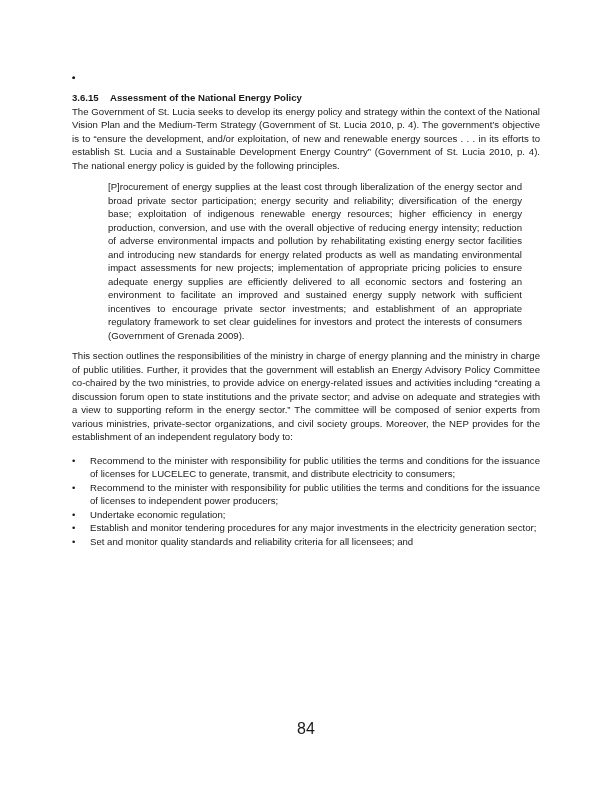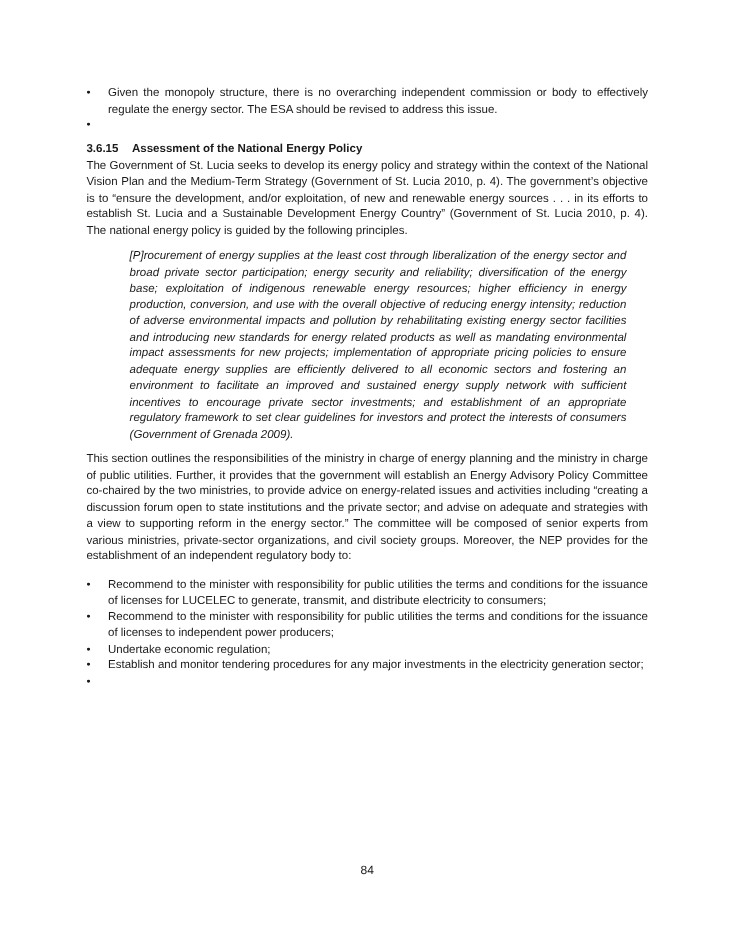--- a/index.html
+++ b/index.html
@@ -5,43 +5,43 @@
   html, body { margin: 0; padding: 0; background: #ffffff; }
   body { width: 612px; height: 792px; position: relative; overflow: hidden;
          font-family: "Liberation Sans", sans-serif; color: #1a1a1a; }
   .page { position: absolute; left: 72px; top: 71px; width: 468px; font-size: 9.6px; line-height: 13.5px; }
   p { margin: 0; text-align: justify; }
   .bullets { list-style: none; margin: 0; padding: 0; }
   .bullets li { position: relative; padding-left: 18px; text-align: justify; }
   .bullets li .dot { position: absolute; left: 0; top: 0; }
   .h3 { font-weight: bold; margin-top: 20px; }
   .h3 .num { display: inline-block; width: 38px; }
-  .quote { margin: 8px 18px 7px 36px; font-style: italic; text-align: justify; }
+  .quote { margin: 8px 18px 7px 36px; text-align: justify; }
   .h4 { font-style: italic; margin-top: 11px; }
   .h4 .num { display: inline-block; width: 46px; }
   .gap { height: 10px; }
-  .footer { position: absolute; top: 720px; left: 0; width: 612px; text-align: center; font-size: 10px; }
+  .footer { position: absolute; top: 720px; left: 0; width: 612px; text-align: center; font-size: 16px; }
 </style>
 </head>
 <body>
 
 <div class="page">
   <ul class="bullets">
-    <li><span class="dot">•</span><span>Given the monopoly structure, there is no overarching independent commission or body to effectively regulate the energy sector. The ESA should be revised to address this issue.</span></li>
+    <li><span class="dot">•</span></li>
     <li><span class="dot">•</span></li>
   </ul>
 
   <div class="h3"><span class="num">3.6.15</span><span>Assessment of the National Energy Policy</span></div>
   <p>The Government of St. Lucia seeks to develop its energy policy and strategy within the context of the National Vision Plan and the Medium-Term Strategy (Government of St. Lucia 2010, p. 4). The government’s objective is to “ensure the development, and/or exploitation, of new and renewable energy sources . . . in its efforts to establish St. Lucia and a Sustainable Development Energy Country” (Government of St. Lucia 2010, p. 4). The national energy policy is guided by the following principles.</p>
   <p class="quote">[P]rocurement of energy supplies at the least cost through liberalization of the energy sector and broad private sector participation; energy security and reliability; diversification of the energy base; exploitation of indigenous renewable energy resources; higher efficiency in energy production, conversion, and use with the overall objective of reducing energy intensity; reduction of adverse environmental impacts and pollution by rehabilitating existing energy sector facilities and introducing new standards for energy related products as well as mandating environmental impact assessments for new projects; implementation of appropriate pricing policies to ensure adequate energy supplies are efficiently delivered to all economic sectors and fostering an environment to facilitate an improved and sustained energy supply network with sufficient incentives to encourage private sector investments; and establishment of an appropriate regulatory framework to set clear guidelines for investors and protect the interests of consumers (Government of Grenada 2009).</p>
 
   <p>This section outlines the responsibilities of the ministry in charge of energy planning and the ministry in charge of public utilities. Further, it provides that the government will establish an Energy Advisory Policy Committee co-chaired by the two ministries, to provide advice on energy-related issues and activities including “creating a discussion forum open to state institutions and the private sector; and advise on adequate and strategies with a view to supporting reform in the energy sector.” The committee will be composed of senior experts from various ministries, private-sector organizations, and civil society groups. Moreover, the NEP provides for the establishment of an independent regulatory body to:</p>
   <div class="gap"></div>
   <ul class="bullets">
     <li><span class="dot">•</span><span>Recommend to the minister with responsibility for public utilities the terms and conditions for the issuance of licenses for LUCELEC to generate, transmit, and distribute electricity to consumers;</span></li>
     <li><span class="dot">•</span><span>Recommend to the minister with responsibility for public utilities the terms and conditions for the issuance of licenses to independent power producers;</span></li>
     <li><span class="dot">•</span><span>Undertake economic regulation;</span></li>
     <li><span class="dot">•</span><span>Establish and monitor tendering procedures for any major investments in the electricity generation sector;</span></li>
-    <li><span class="dot">•</span></li>
+    <li><span class="dot">•</span><span>Set and monitor quality standards and reliability criteria for all licensees; and</span></li>
   </ul>
 </div>
 
 <div class="footer">84</div>
 
 </body></html>

